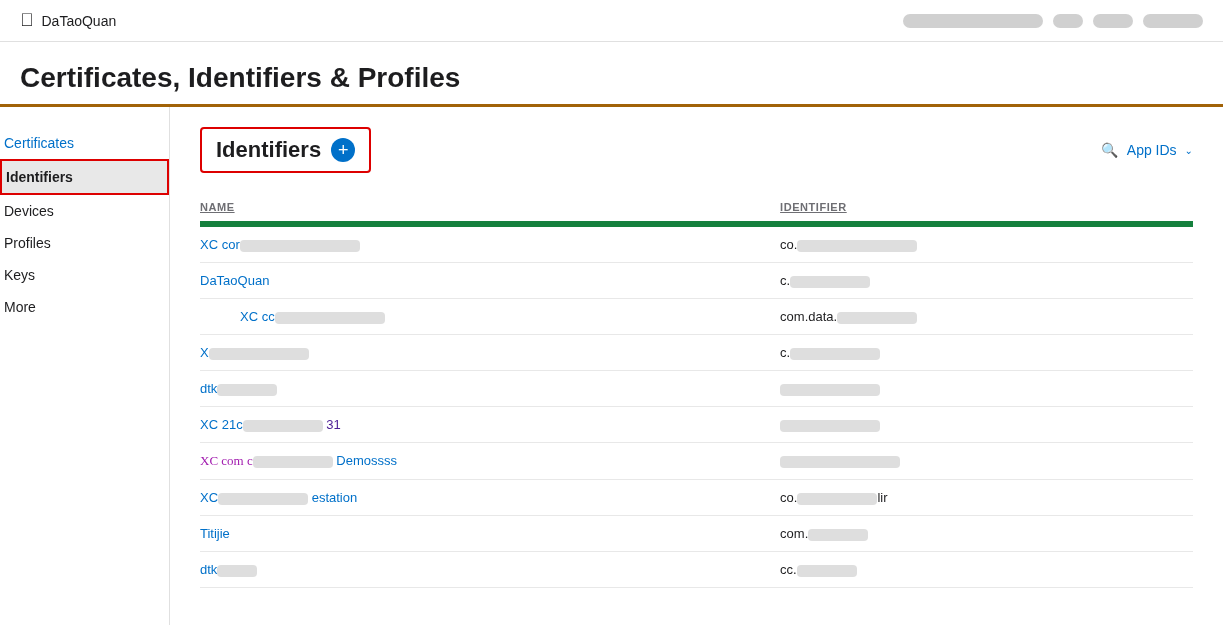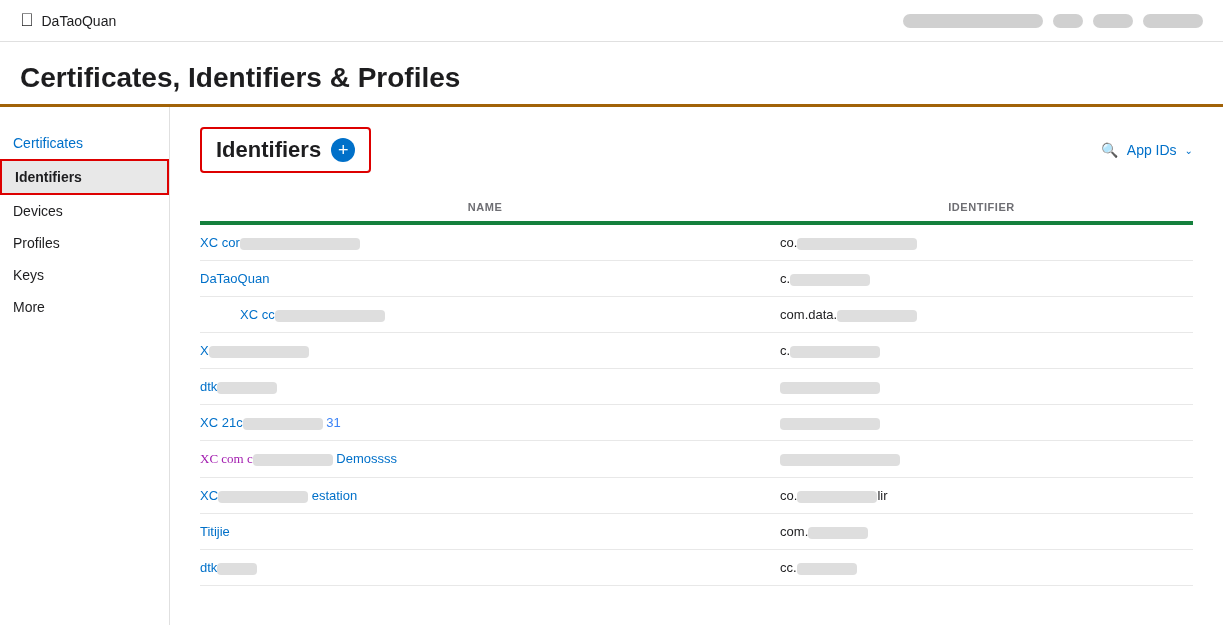--- a/index.html
+++ b/index.html
@@ -49,21 +49,21 @@
       min-height: calc(628px - 110px);
     }
 
     .sidebar {
       width: 170px;
       padding: 20px 0;
       border-right: 1px solid #e0e0e0;
       flex-shrink: 0;
     }
     .sidebar-item {
-      padding: 8px 13px;
+      padding: 8px 4px;
       cursor: pointer;
       color: #0070c9;
       font-size: 14px;
     }
     .sidebar-item.active {
       background: #e8e8e8;
       color: #1d1d1f;
       font-weight: 600;
       border: 2px solid #d00;
     }
@@ -129,28 +129,29 @@
     }
     .chevron {
       font-size: 10px;
     }
 
     table {
       width: 100%;
       border-collapse: collapse;
     }
     thead tr th {
-      text-align: center;
+      text-align: left;
       font-size: 11px;
       font-weight: 600;
       color: #6e6e73;
       letter-spacing: 0.05em;
       padding: 8px 10px 8px 0;
-      border-bottom: 4px solid #15803d;
+      border-bottom: 6px solid #15803d;
       text-transform: uppercase;
+      text-decoration: underline;
     }
     tbody tr td {
       padding: 10px 10px 10px 0;
       border-bottom: 1px solid #e8e8e8;
       font-size: 13px;
       color: #1d1d1f;
     }
     tbody tr td:first-child {
       color: #0070c9;
       cursor: pointer;
@@ -244,21 +245,21 @@
           </tr>
           <tr>
             <td><span style="color: rgb(0, 112, 201); cursor: pointer;">X</span><span class="blur-text" style="width: 100px;"></span></td>
             <td><span>c.</span><span class="blur-text" style="width: 90px;"></span></td>
           </tr>
           <tr>
             <td><span style="color: rgb(0, 112, 201); cursor: pointer;">dtk</span><span class="blur-text" style="width: 60px;"></span></td>
             <td><span class="blur-text" style="width: 100px;"></span></td>
           </tr>
           <tr>
-            <td><span style="color: rgb(0, 112, 201); cursor: pointer;">XC 21c</span><span class="blur-text" style="width: 80px;"></span><span style="color: #3b82f6;"> 31</span></td>
+            <td><span style="color: rgb(0, 112, 201); cursor: pointer;">XC 21c</span><span class="blur-text" style="width: 80px;"></span><span style="color: #4c1d95;"> 31</span></td>
             <td><span class="blur-text" style="width: 100px;"></span></td>
           </tr>
           <tr>
             <td><span style="color: #a21caf; cursor: pointer; font-family: Liberation Serif, serif;">XC com c</span><span class="blur-text" style="width: 80px;"></span><span style="color: rgb(0, 112, 201);"> Demossss</span></td>
             <td><span class="blur-text" style="width: 120px;"></span></td>
           </tr>
           <tr>
             <td><span style="color: rgb(0, 112, 201); cursor: pointer;">XC</span><span class="blur-text" style="width: 90px;"></span><span style="color: rgb(0, 112, 201);"> estation</span></td>
             <td><span>co.</span><span class="blur-text" style="width: 80px;"></span><span>lir</span></td>
           </tr>

